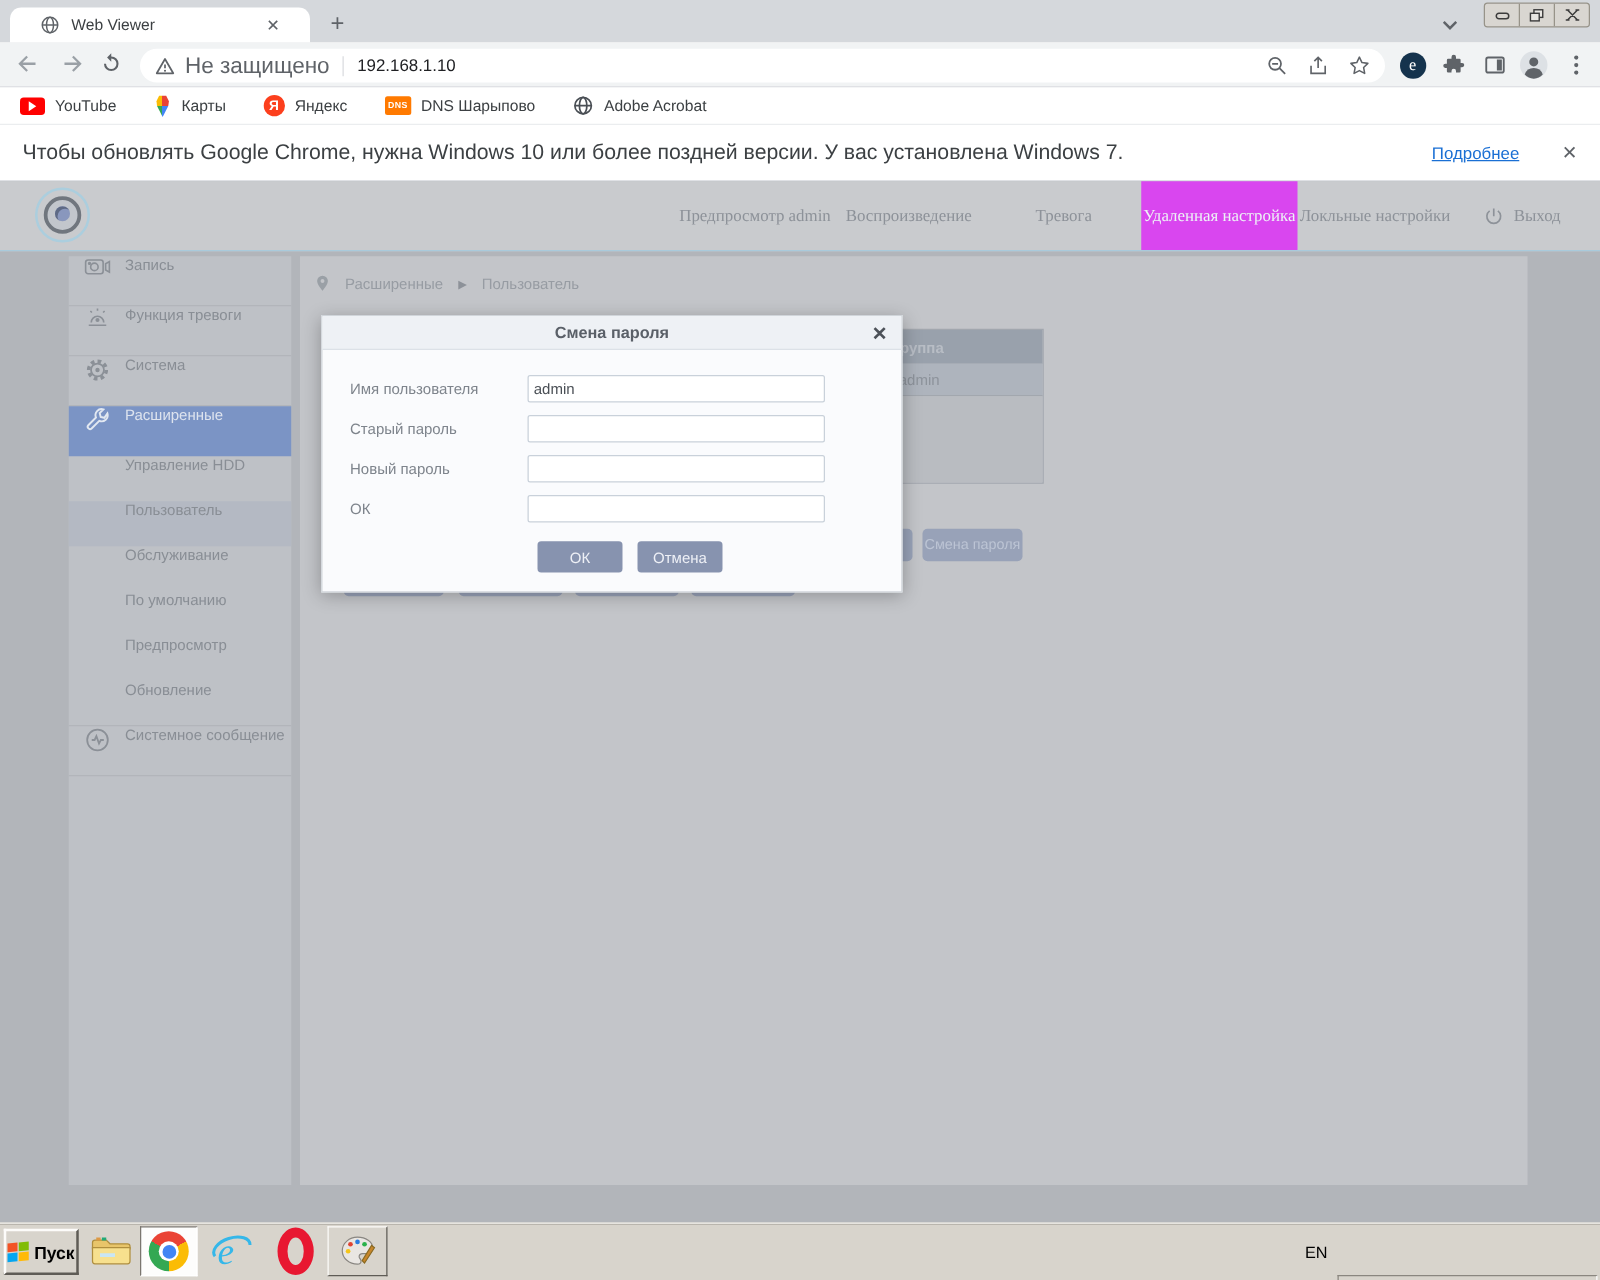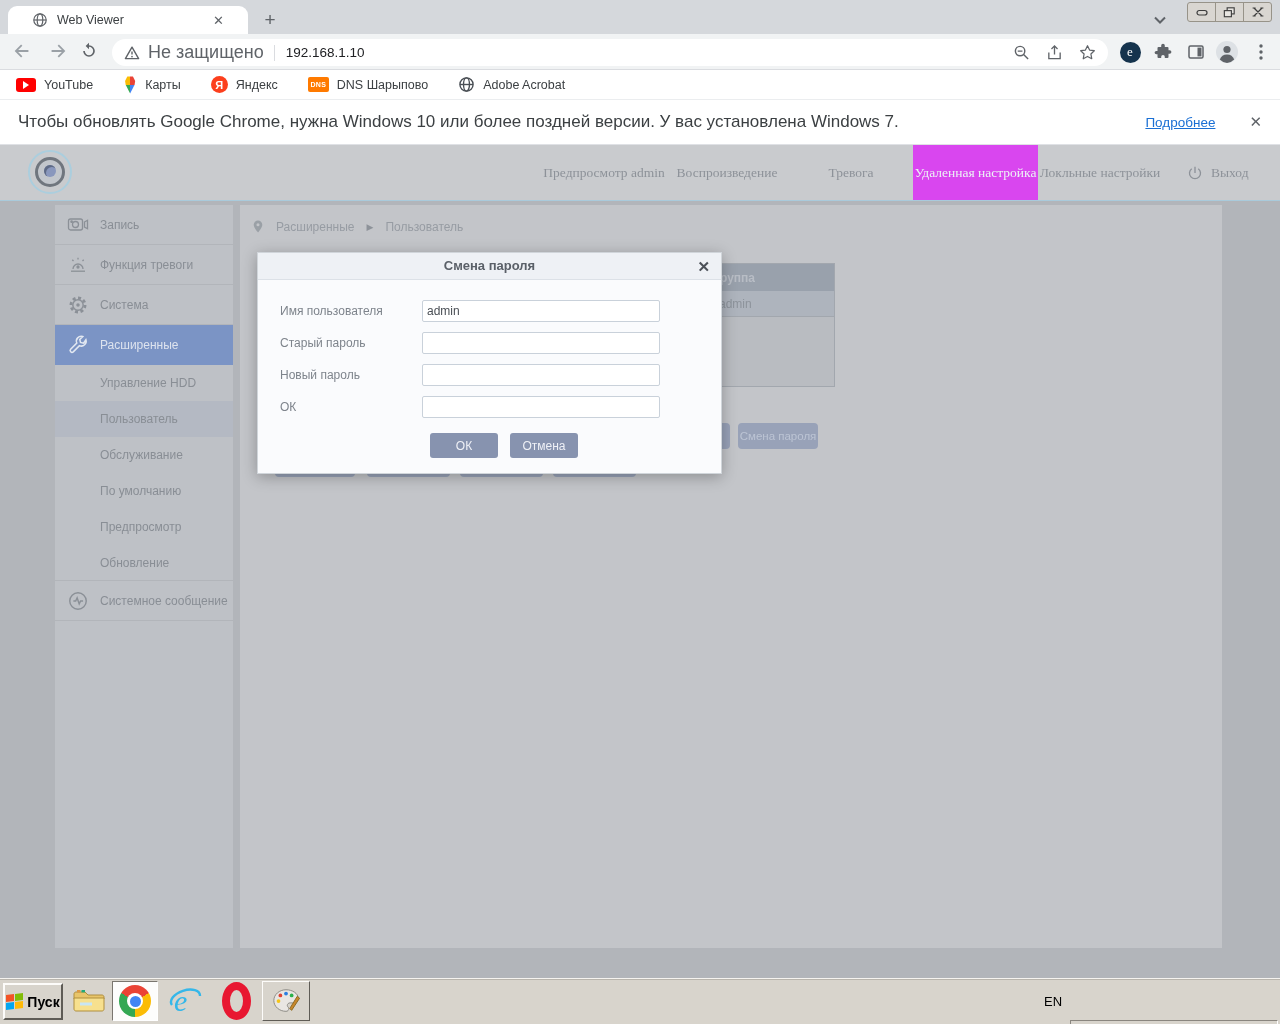--- a/index.html
+++ b/index.html
@@ -44,21 +44,21 @@
   .page{left:0;top:145px;width:1280px;height:833px;background:#b2b5ba}
   .appheader{left:0;top:145px;width:1280px;height:55px;background:#c9cbce;border-bottom:1px solid #a9cadb}
   .navitem{top:145px;height:55px;display:flex;align-items:center;font-family:"Liberation Serif",serif;
            font-size:13.5px;color:#8d9299;white-space:nowrap}
   .navitem.active{background:#d946ef;color:#edf2f6;justify-content:center}
   .logo{left:28px;top:150px;width:44px;height:44px;border:2px solid #abcede;border-radius:50%;box-sizing:border-box}
   .logo-in{left:5px;top:5px;width:30px;height:30px;border:3px solid #70767e;border-radius:50%;box-sizing:border-box;background:#c2c6cc}
   .logo-dot{left:6px;top:5px;width:12px;height:12px;border-radius:50%;background:#8997bd;box-shadow:inset 2px 2px 0 #5e6a85}
 
   .sidebar{left:55px;top:205px;width:178px;height:743px;background:#bec1c6}
-  .sbitem{width:178px;display:flex;align-items:center;box-sizing:border-box;font-size:12px;color:#898e95}
+  .sbitem{width:178px;display:flex;align-items:flex-start;box-sizing:border-box;font-size:12px;color:#898e95}
   .sbmain{height:40px;border-bottom:1px solid #b2b5ba}
   .sbicon{width:24px;margin-left:11px;margin-right:10px;display:flex;justify-content:center}
   .sbsub{height:36px;padding-left:45px}
   .sbactive{background:#7b94c5;color:#dde3ee;border-bottom:none}
   .sbselected{background:#b4b9c3}
 
   .panel{left:240px;top:205px;width:982px;height:743px;background:#c3c5c9}
   .crumb{left:252px;top:219px;display:flex;align-items:center;gap:12px;font-size:12px;color:#979ca3}
 
   .utable{left:600px;top:263px;width:235px;border:1px solid #a2a7ae;box-sizing:border-box}

